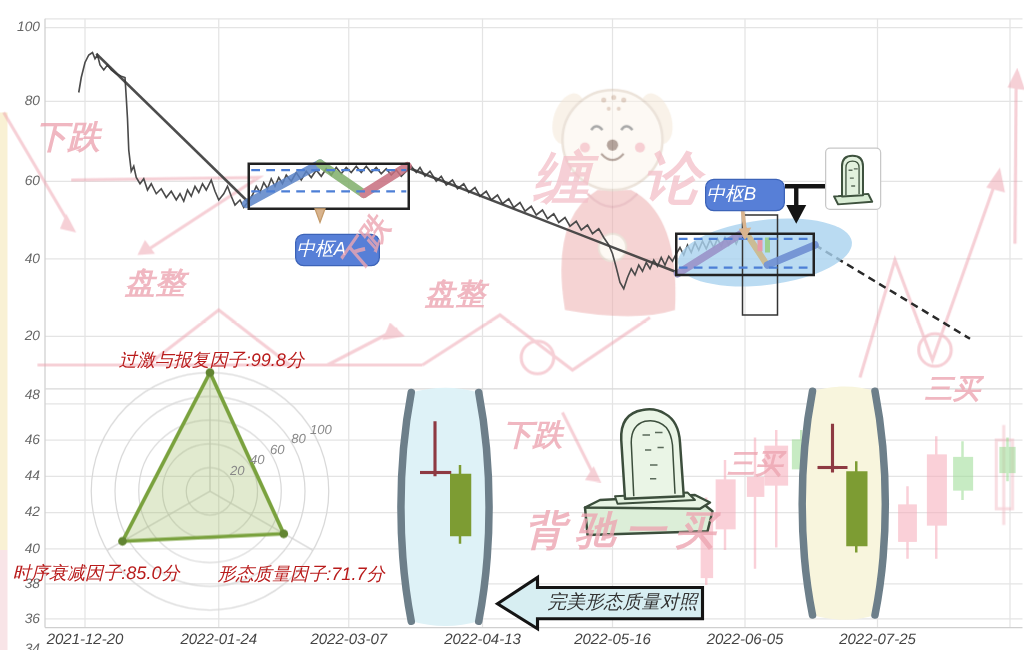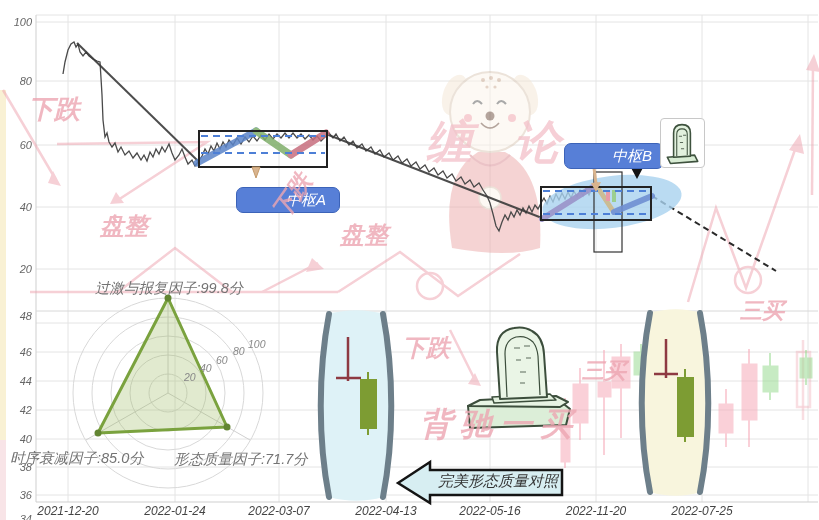--- a/index.html
+++ b/index.html
@@ -6,22 +6,22 @@
   .stage{position:relative;width:819px;height:520px;background:#fff;overflow:hidden;
          font-family:"Liberation Sans","DejaVu Sans",sans-serif;font-style:italic;}
   .stage svg{position:absolute;left:0;top:0;}
   .yt{position:absolute;left:2px;width:30px;text-align:right;font-size:11px;color:#666;
       transform:translateY(-50%);}
   .xt{position:absolute;top:504px;transform:translateX(-50%);font-size:12px;color:#444;white-space:nowrap;}
   .rt{position:absolute;font-size:10.5px;color:#888;}
   .wm{position:absolute;color:#eda6b2;opacity:.8;font-weight:bold;white-space:nowrap;}
   .brand{position:absolute;color:#f3bfc8;opacity:.75;font-weight:bold;font-size:46px;}
   .chip{position:absolute;background:#577fd7;border:1.5px solid #3c63b8;border-radius:7px;
-        color:#fff;font-size:15px;text-align:center;line-height:24px;box-sizing:content-box;padding-left:36px;}
-  .factor{position:absolute;font-size:14.5px;color:#737373;white-space:nowrap;text-align:right;}
+        color:#fff;font-size:15px;line-height:24px;box-sizing:content-box;}
+  .factor{position:absolute;font-size:14.5px;color:#b91c1c;white-space:nowrap;text-align:right;}
   .callout-text{position:absolute;left:434px;top:472px;width:128px;text-align:center;
         font-size:15px;color:#333;white-space:nowrap;}
   .iconbox{position:absolute;left:660px;top:118px;width:45px;height:50px;background:#fff;
         border:1.5px solid #c8c8c8;border-radius:4px;box-sizing:border-box;}
 </style>
 </head>
 <body>
 
 <div class="stage">
 
@@ -243,21 +243,21 @@
   <div class="yt" style="top:439px">40</div>
   <div class="yt" style="top:467px">38</div>
   <div class="yt" style="top:495px">36</div>
   <div class="yt" style="top:519px">34</div>
 
   <div class="xt" style="left:68px">2021-12-20</div>
   <div class="xt" style="left:175px">2022-01-24</div>
   <div class="xt" style="left:279px">2022-03-07</div>
   <div class="xt" style="left:386px">2022-04-13</div>
   <div class="xt" style="left:490px">2022-05-16</div>
-  <div class="xt" style="left:596px">2022-11-20</div>
+  <div class="xt" style="left:596px">2022-06-05</div>
   <div class="xt" style="left:702px">2022-07-25</div>
 
   <div class="rt" style="left:184px;top:371px">20</div>
   <div class="rt" style="left:200px;top:362px">40</div>
   <div class="rt" style="left:216px;top:354px">60</div>
   <div class="rt" style="left:233px;top:345px">80</div>
   <div class="rt" style="left:248px;top:338px">100</div>
 
   <div class="factor" style="left:95px;top:279px">过激与报复因子:99.8分</div>
   <div class="factor" style="left:10px;top:449px">时序衰减因子:85.0分</div>

